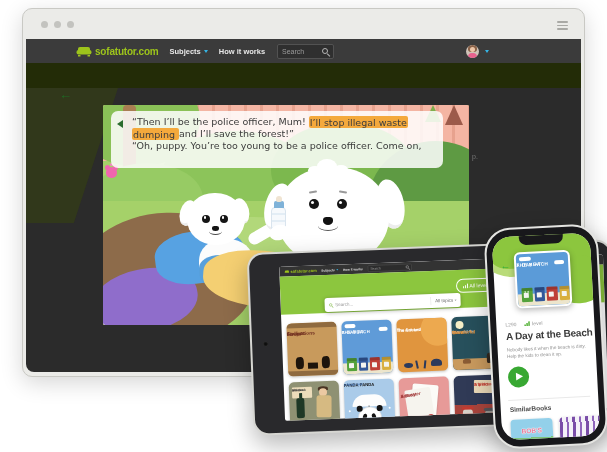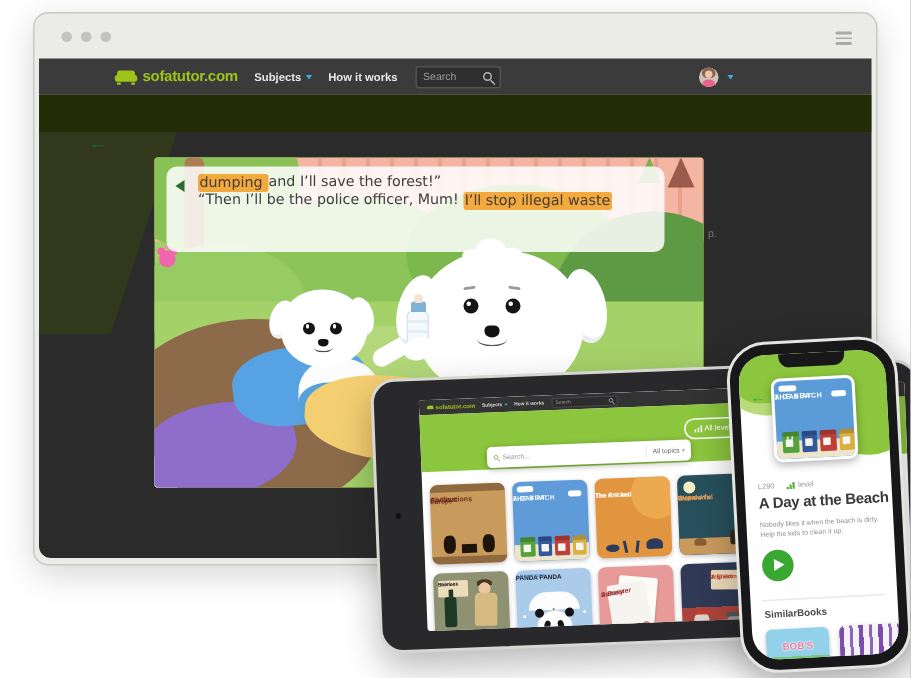--- a/index.html
+++ b/index.html
@@ -368,22 +368,23 @@
         <div class="sa blanket"></div>
         <div class="sa bottle">
           <div class="bt-body"></div>
           <div class="bt-cap"></div>
           <div class="bt-nip"></div>
           <div class="bt-paw"></div>
         </div>
 
         <div class="textbox">
           <i class="marker"></i>
+          <div class="sline"><span>“Then I’ll be the police officer, Mum! </span><span class="hl">I’ll stop illegal waste</span></div>
           <div class="sline"><span class="hl">dumping </span><span>and I’ll save the forest!”</span></div>
-          <div class="sline"><span>“Then I’ll be the police officer, Mum! </span><span class="hl">I’ll stop illegal waste</span></div>
+          <div class="sline"><span>“Oh, puppy. You’re too young to be a police officer. Come on,</span></div>
         </div>
       </div>
     </div>
   </div>
 
   <div class="tablet">
     <span class="cam"></span>
     <div class="t-screen">
       <div class="t-nav">
         <div class="t-nav-in">

